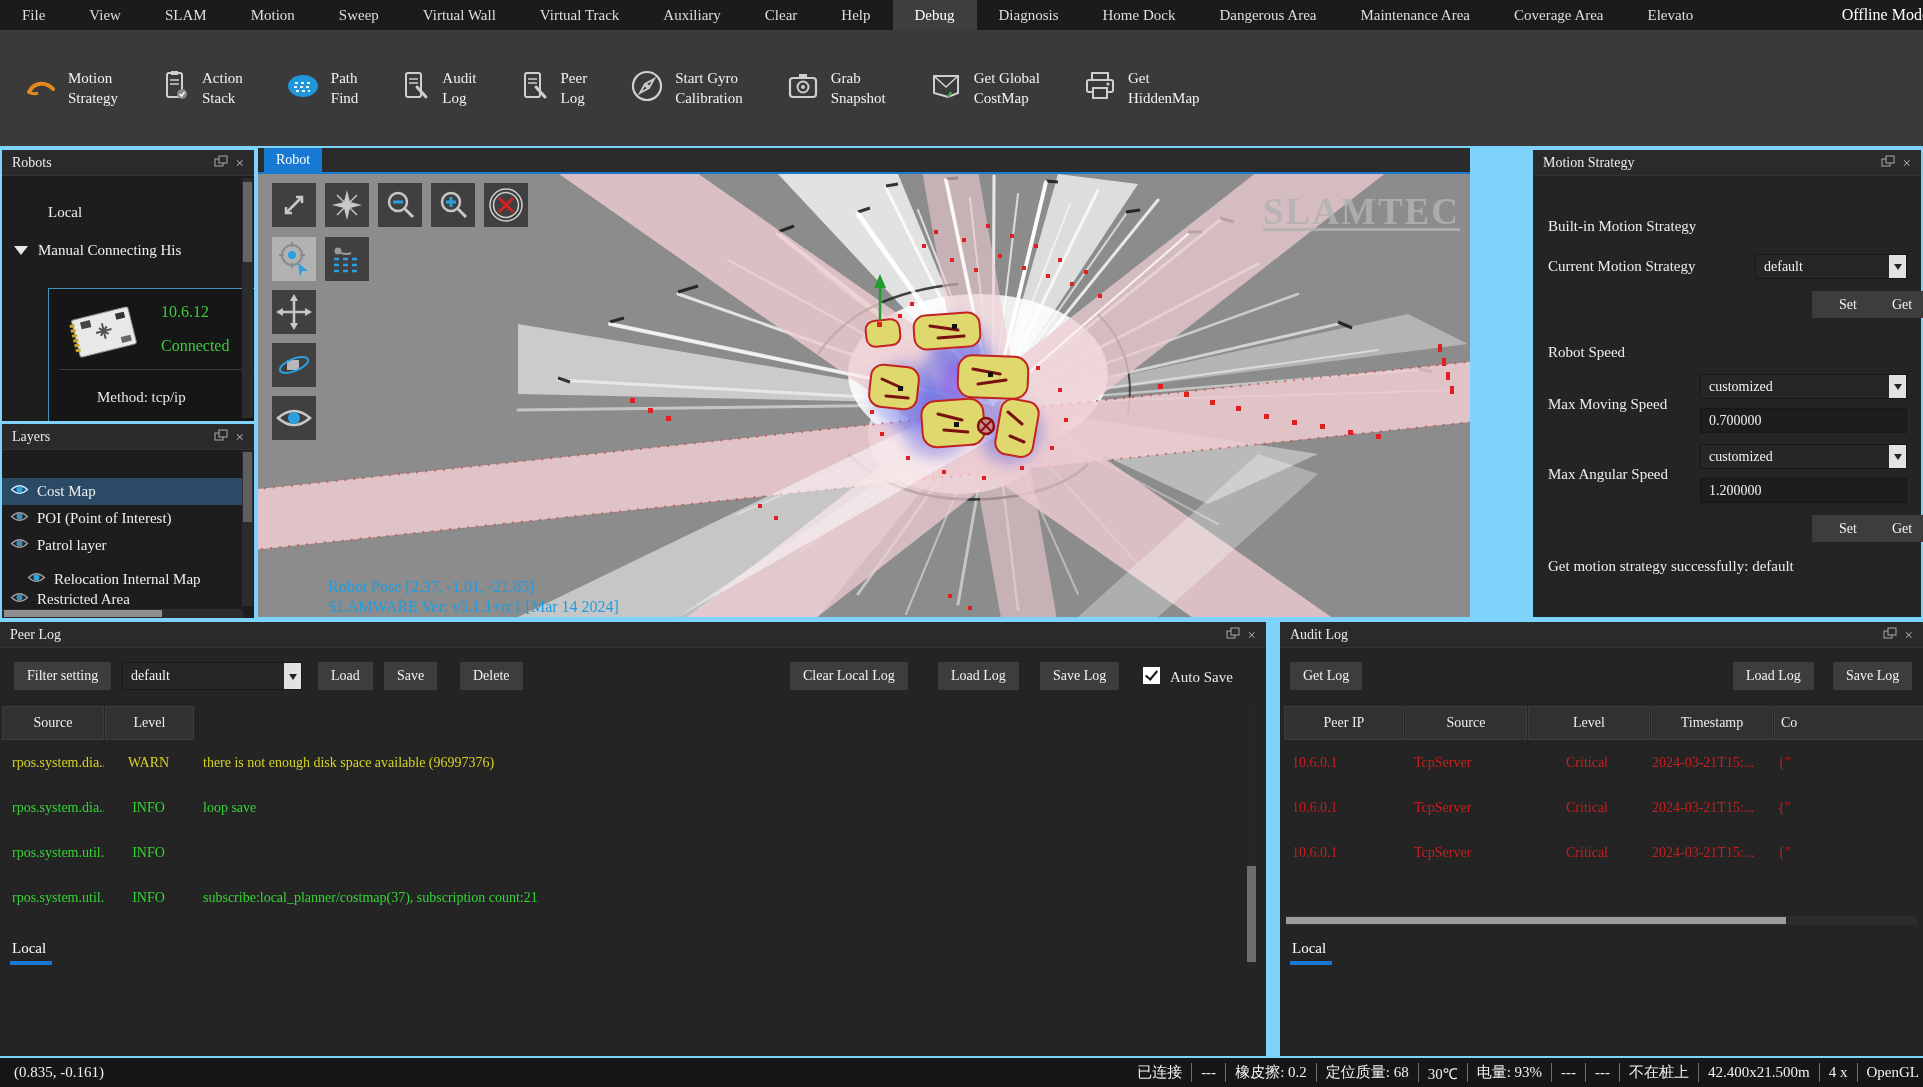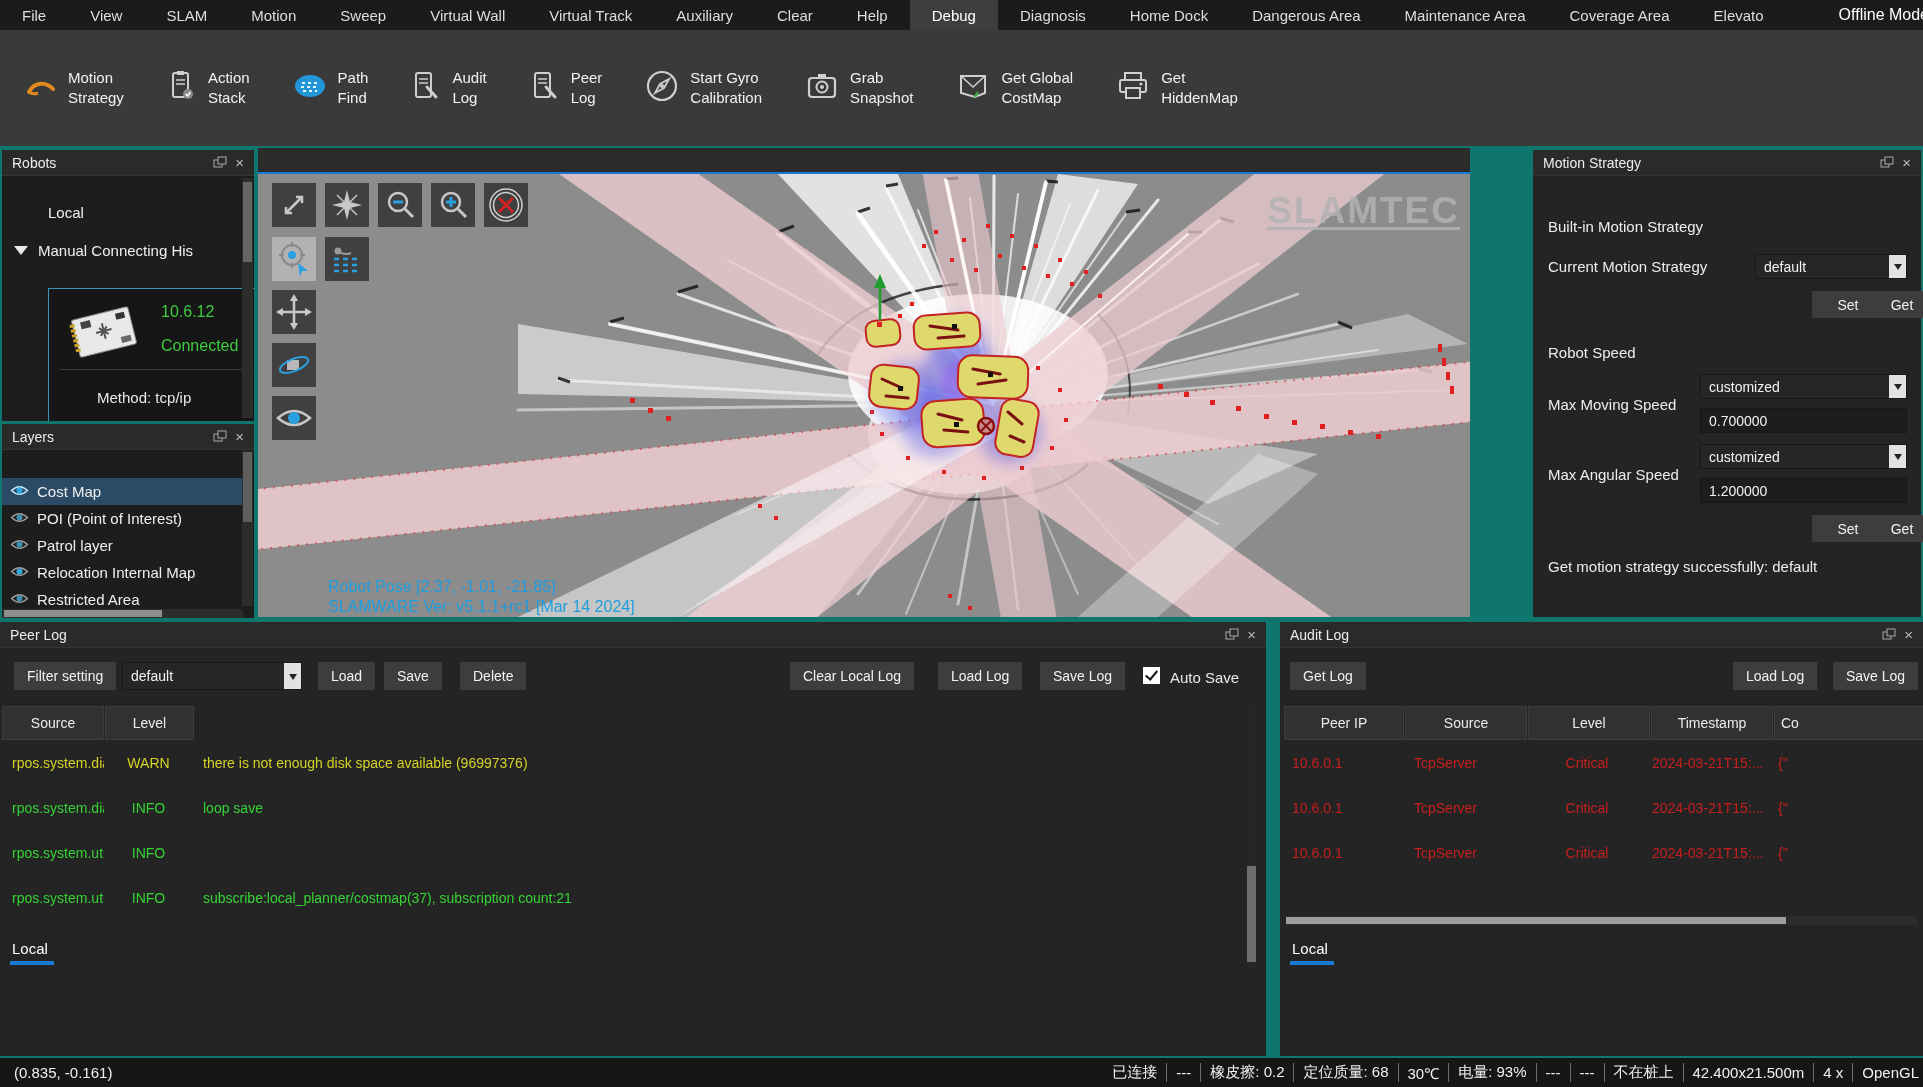--- a/index.html
+++ b/index.html
@@ -1,17 +1,17 @@
 <!DOCTYPE html>
 <html><head>
 <meta charset="utf-8">
 <style>
   html,body{margin:0;padding:0;background:#1a1a1a;}
-  #app{position:relative;width:1923px;height:1087px;background:#0f766e;overflow:hidden;
-       font-family:Liberation Sans, sans-serif;color:#e8e8e8;-webkit-font-smoothing:antialiased;}
+  #app{position:relative;width:1923px;height:1087px;background:#7dd3fc;overflow:hidden;
+       font-family:Liberation Serif, serif;color:#e8e8e8;-webkit-font-smoothing:antialiased;}
   
   #menubar{position:absolute;left:0;top:0;width:1923px;height:30px;background:#1b1b1b;
            display:flex;align-items:center;overflow:hidden;}
   .mi{font-size:15px;color:#dedede;padding:0 22px;height:30px;display:flex;align-items:center;white-space:nowrap;}
   .mi.active{background:#3e3e3e;color:#fff;}
   #offline-label{position:absolute;right:-6px;top:0;height:30px;display:flex;align-items:center;
                  font-size:16px;color:#fff;white-space:nowrap;}
   
   #toolbar{position:absolute;left:0;top:30px;width:1923px;height:116px;background:#3a3a3a;
            display:flex;align-items:center;padding-left:24px;gap:42px;box-sizing:border-box;}
@@ -331,21 +331,21 @@
             </svg></span>
         <span class="lyname">POI (Point of Interest)</span>
       </div>
       <div class="layer-row" style="top:82px;">
         <span><svg width="19" height="13" viewBox="0 0 19 13">
               <path d="M1.5 6.5 Q9.5 -1 17.5 6.5 Q9.5 14 1.5 6.5Z" stroke="#9a9a9a" stroke-width="1.4" fill="none"></path>
               <circle cx="9.5" cy="6.5" r="3" fill="#3f8fb5"></circle>
             </svg></span>
         <span class="lyname">Patrol layer</span>
       </div>
-      <div class="layer-row" style="top:109px;">
+      <div class="layer-row" style="top:116px;margin-left:17px;">
         <span><svg width="19" height="13" viewBox="0 0 19 13">
               <path d="M1.5 6.5 Q9.5 -1 17.5 6.5 Q9.5 14 1.5 6.5Z" stroke="#9a9a9a" stroke-width="1.4" fill="none"></path>
               <circle cx="9.5" cy="6.5" r="3" fill="#2fa7e0"></circle>
             </svg></span>
         <span class="lyname">Relocation Internal Map</span>
       </div>
       <div class="layer-row" style="top:136px;">
         <span><svg width="19" height="13" viewBox="0 0 19 13">
               <path d="M1.5 6.5 Q9.5 -1 17.5 6.5 Q9.5 14 1.5 6.5Z" stroke="#9a9a9a" stroke-width="1.4" fill="none"></path>
               <circle cx="9.5" cy="6.5" r="3" fill="#3f8fb5"></circle>
@@ -355,20 +355,23 @@
       <div class="vsb" style="right:1px;top:1px;height:155px;">
           <div class="thumb" style="top:1px;height:70px;background:#5f5f5f;"></div>
         </div>
       <div class="hsb" style="left:0;bottom:0;width:241px;">
           <div class="thumb" style="left:2px;width:158px;"></div>
         </div>
     </div>
   </div>
 
   <div id="map-panel" class="panel">
+    <div id="map-tabbar">
+      <div id="robot-tab">Robot</div>
+    </div>
     <div id="map-blueline"></div>
     <div id="map-content">
       <svg width="1212" height="443" viewBox="0 0 1212 443">
 
         <g fill="#ffffff">
           <polygon points="735,230 520,0 640,0" opacity=".75"></polygon>
           <polygon points="735,230 800,0 880,10" opacity=".7"></polygon>
           <polygon points="735,230 260,150 260,220" opacity=".55"></polygon>
           <polygon points="735,230 420,443 560,443" opacity=".45"></polygon>
           <polygon points="735,230 950,330 1060,280" opacity=".4"></polygon>

